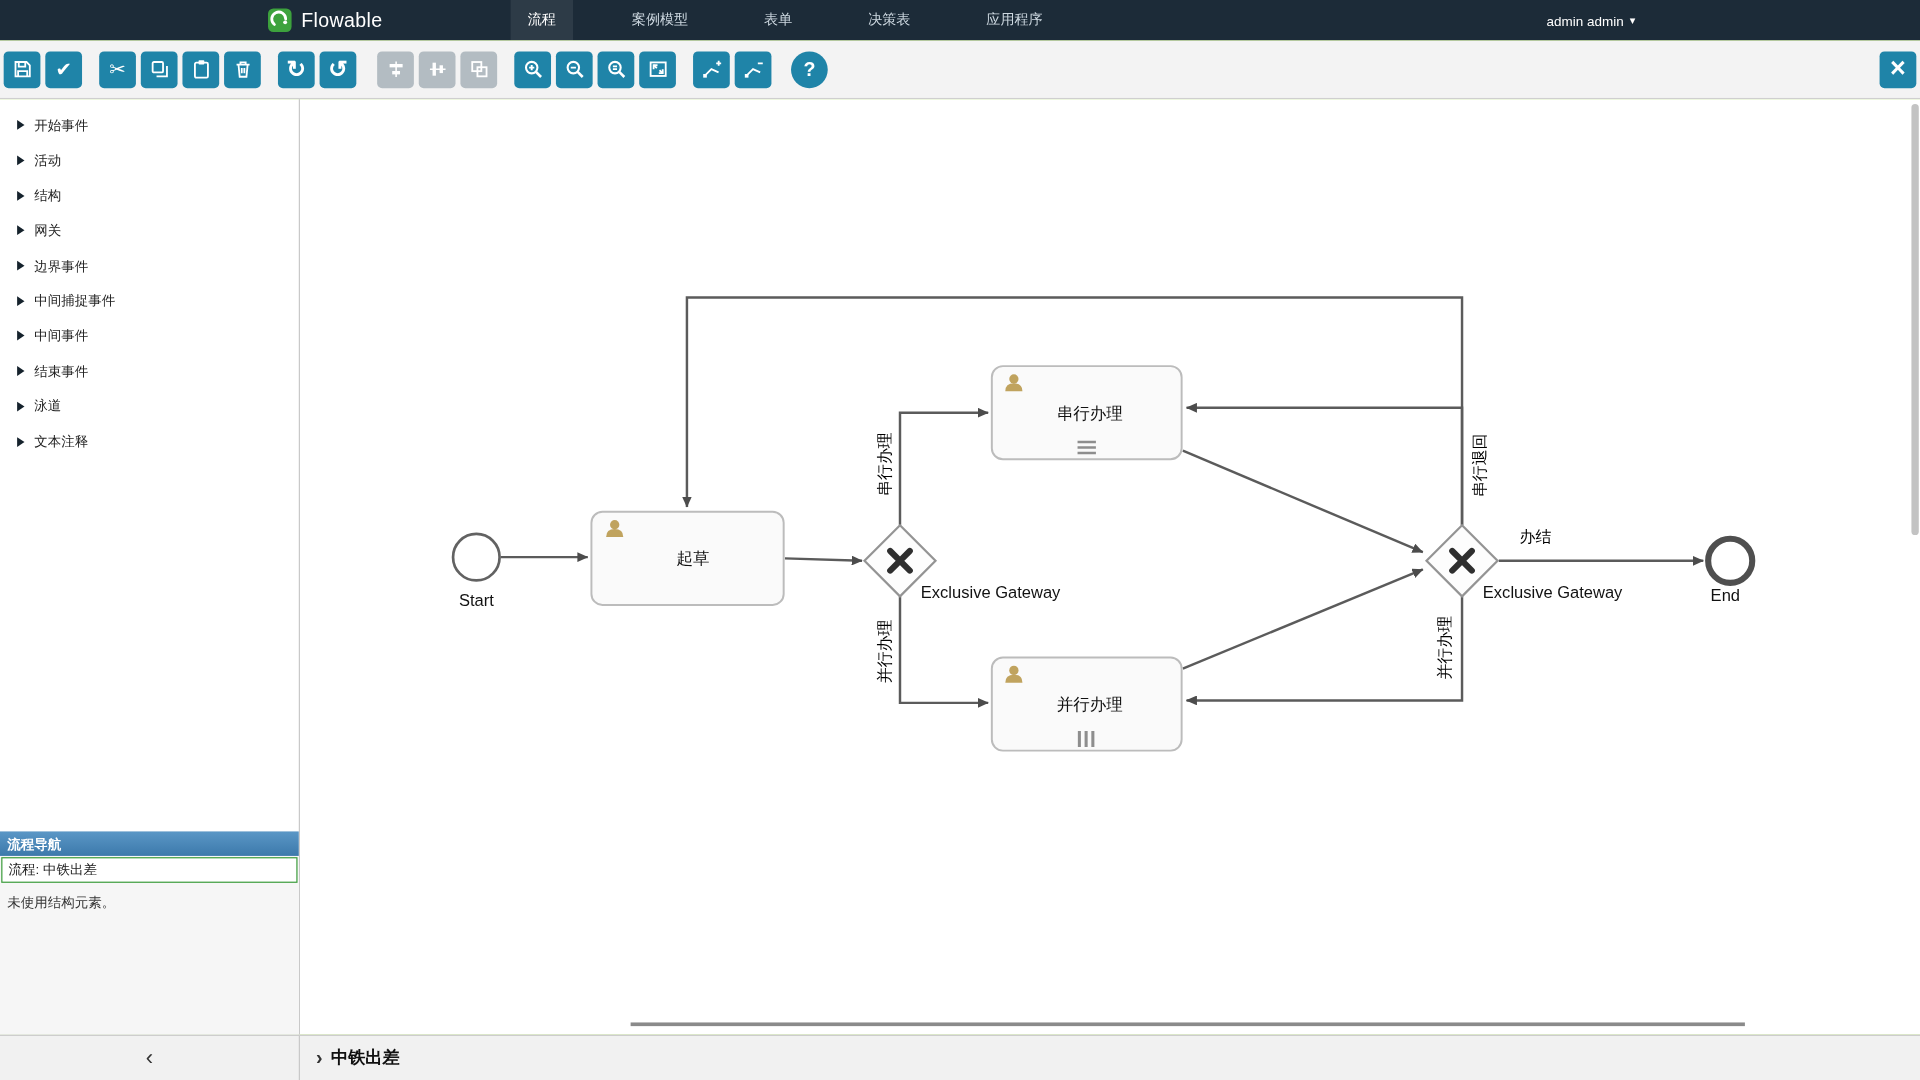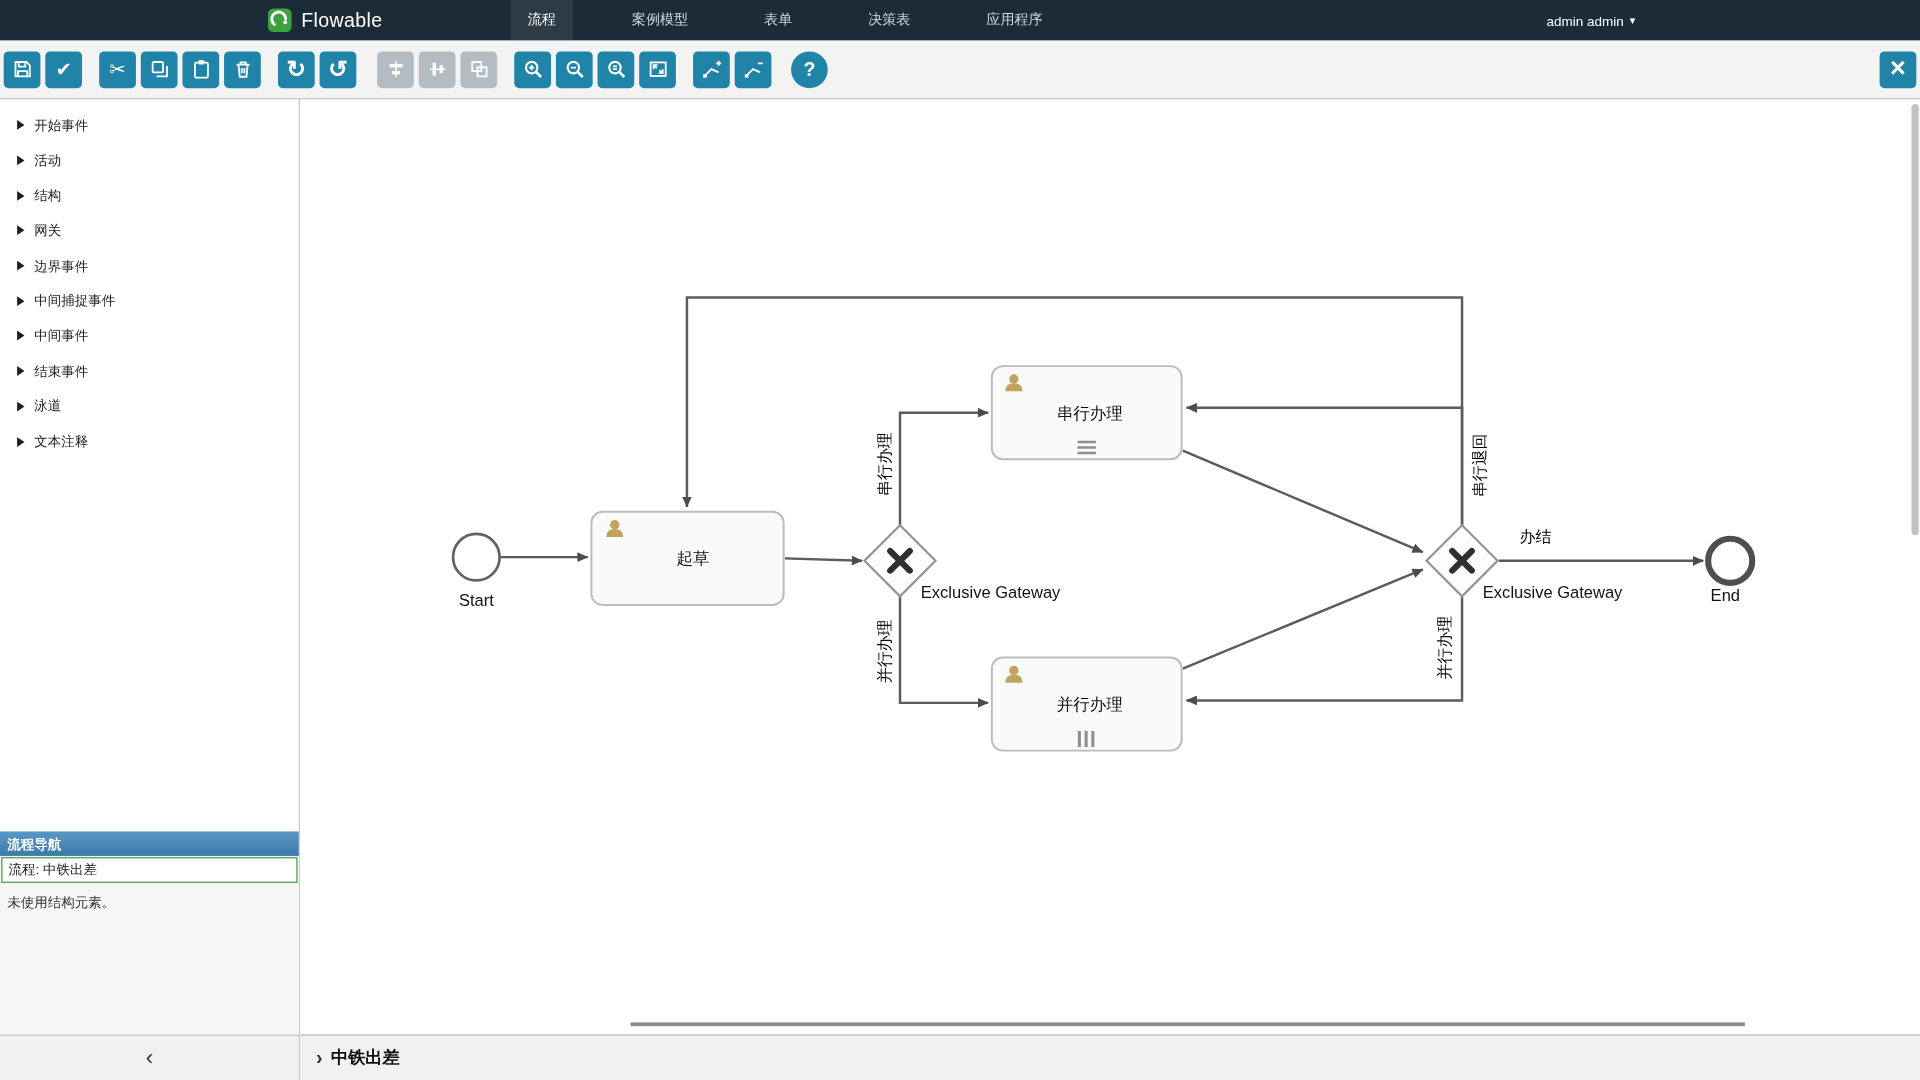--- a/index.html
+++ b/index.html
@@ -1,18 +1,18 @@
 <!DOCTYPE html>
 <html><head>
 <meta charset="utf-8">
 <style>
   * { margin:0; padding:0; box-sizing:border-box; }
   html,body { width:1920px; height:1080px; overflow:hidden; background:#fff;
               font-family:"Liberation Sans", sans-serif; }
-  #app { position:relative; width:1920px; height:1080px; background:#0369a1; overflow:hidden; }
+  #app { position:relative; width:1920px; height:1080px; background:#84cc16; overflow:hidden; }
   
   #scale { position:absolute; left:0; top:0; width:1568px; height:882px;
            transform:scale(1.224489); transform-origin:0 0; }
 
   
   .header { position:absolute; left:0; top:0; width:1568px; height:33px; background:#1c2b38; }
   .brand { position:absolute; left:218px; top:0; height:33px; display:flex; align-items:center; gap:7px; }
   .brand-mark { width:21px; height:21px; }
   .brand-text { color:#fff; font-size:16px; letter-spacing:.3px; }
   .topnav { position:absolute; left:417px; top:0; height:33px; display:flex; align-items:stretch; gap:34px; }

